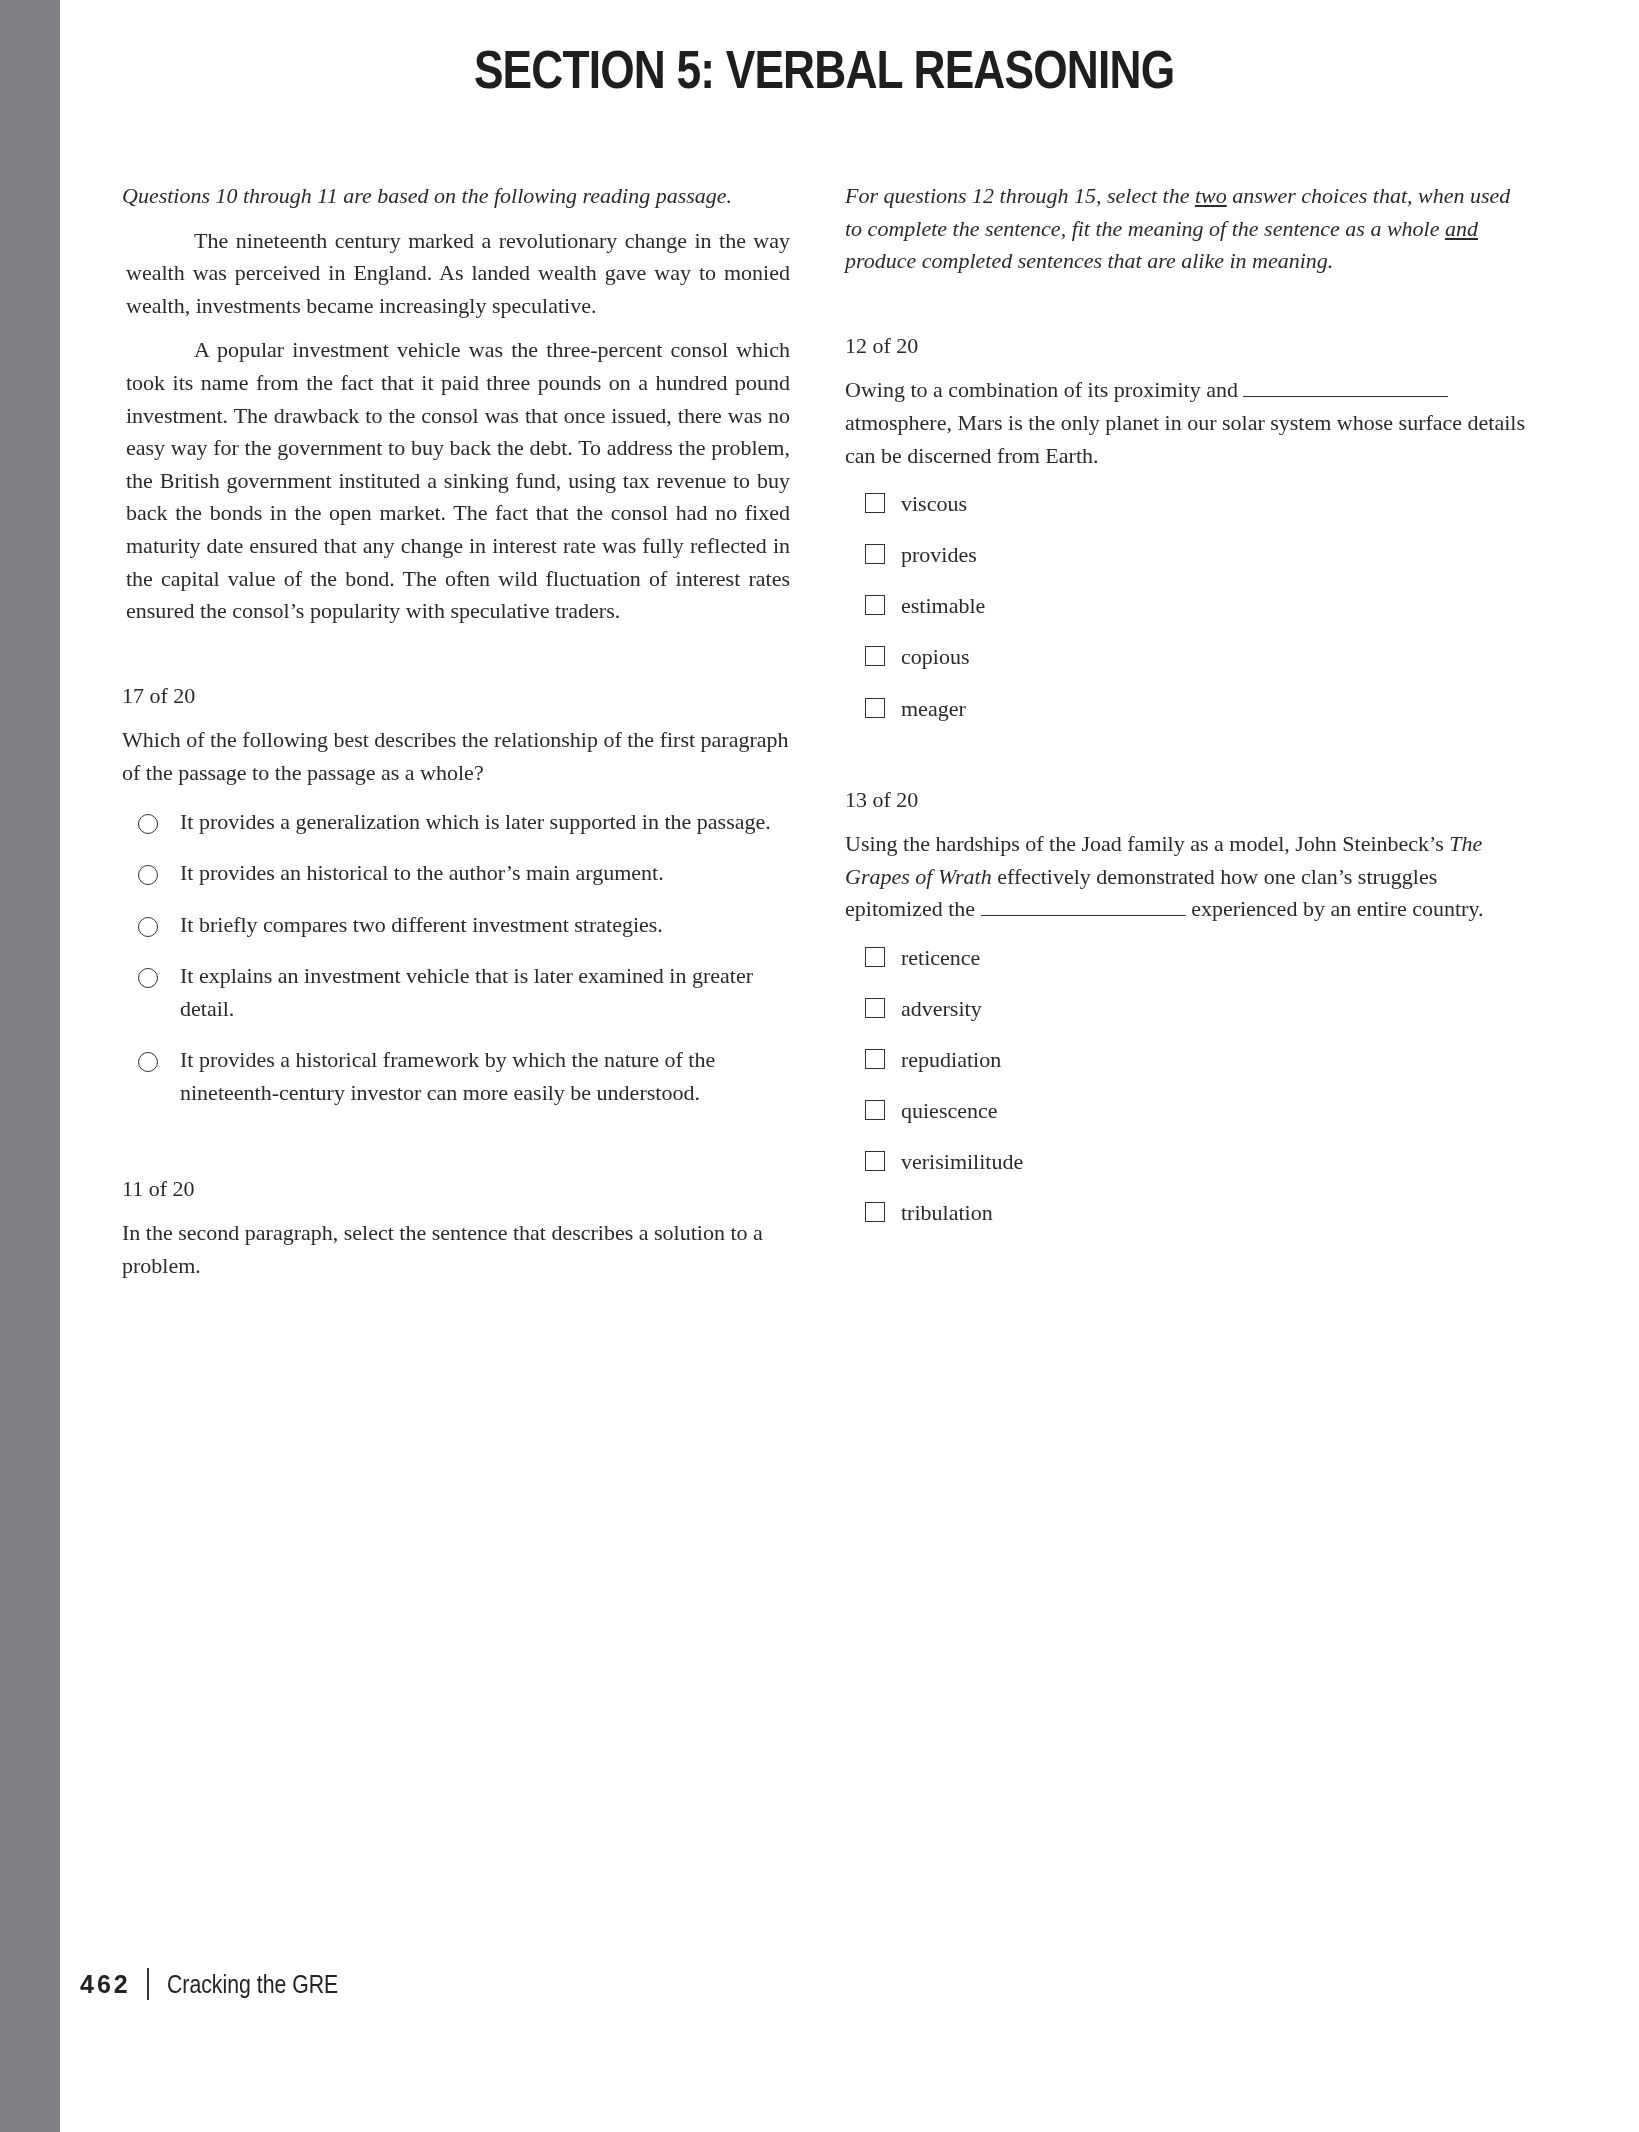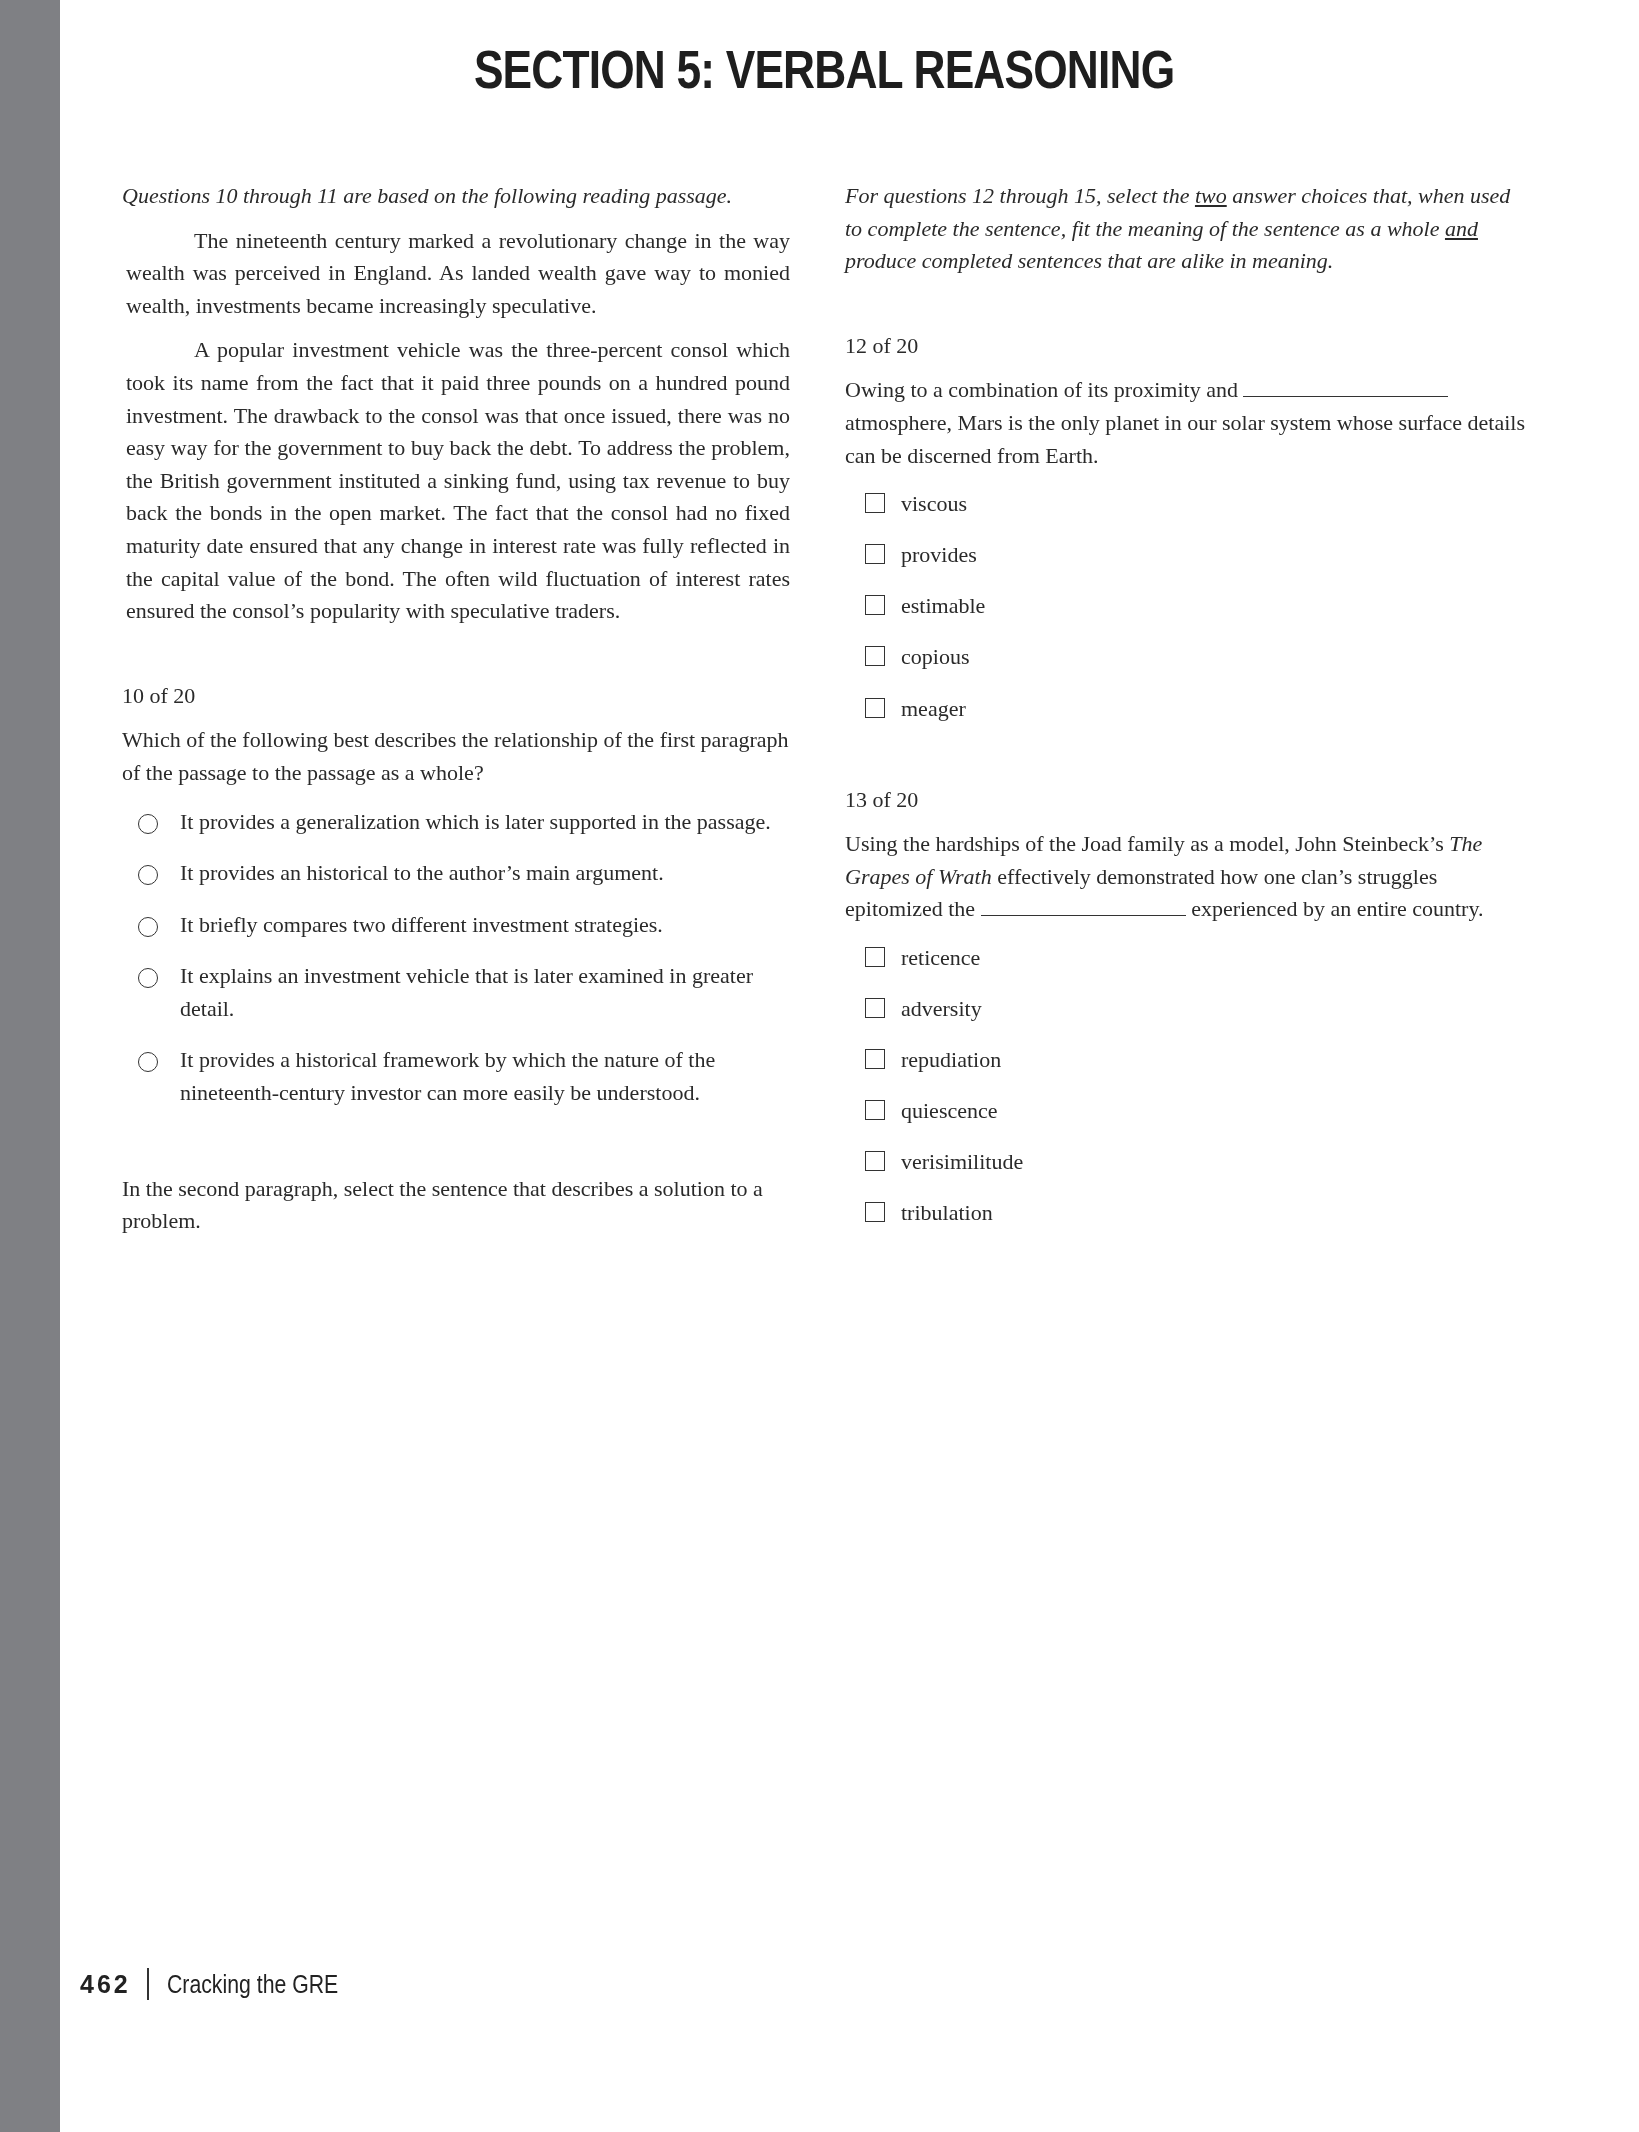--- a/index.html
+++ b/index.html
@@ -38,29 +38,30 @@
 <div class="sidebar"></div>
 
 <div class="title">SECTION 5: VERBAL REASONING</div>
 
 <div class="col left">
   <p class="intro">Questions 10 through 11 are based on the following reading passage.</p>
   <p class="para">The nineteenth century marked a revolutionary change in the way wealth was perceived in England. As landed wealth gave way to monied wealth, investments became increasingly speculative.</p>
   <p class="para">A popular investment vehicle was the three-percent consol which took its name from the fact that it paid three pounds on a hundred pound investment. The drawback to the consol was that once issued, there was no easy way for the government to buy back the debt. To address the problem, the British government instituted a sinking fund, using tax revenue to buy back the bonds in the open market. The fact that the consol had no fixed maturity date ensured that any change in interest rate was fully reflected in the capital value of the bond. The often wild fluctuation of interest rates ensured the consol’s popularity with speculative traders.</p>
 
   <div style="height:40px"></div>
-  <p class="qnum">10 of 20</p>
+  <p class="qnum">17 of 20</p>
   <p class="stem">Which of the following best describes the relationship of the first paragraph of the passage to the passage as a whole?</p>
   <div class="opt"><span class="radio"></span><span>It provides a generalization which is later supported in the passage.</span></div>
   <div class="opt"><span class="radio"></span><span>It provides an historical to the author’s main argument.</span></div>
   <div class="opt"><span class="radio"></span><span>It briefly compares two different investment strategies.</span></div>
   <div class="opt"><span class="radio"></span><span>It explains an investment vehicle that is later examined in greater detail.</span></div>
   <div class="opt"><span class="radio"></span><span>It provides a historical framework by which the nature of the nineteenth-century investor can more easily be understood.</span></div>
 
   <div style="height:44px"></div>
+  <p class="qnum">11 of 20</p>
   <p class="stem">In the second paragraph, select the sentence that describes a solution to a problem.</p>
 </div>
 
 <div class="col right">
   <p class="intro"><span>For questions 12 through 15, select the </span><span class="u">two</span><span> answer choices that, when used to complete the sentence, fit the meaning of the sentence as a whole </span><span class="u">and</span><span> produce completed sentences that are alike in meaning.</span></p>
 
   <div style="height:40px"></div>
   <p class="qnum">12 of 20</p>
   <p class="stem"><span>Owing to a combination of its proximity and </span><span class="blank"></span><span> atmosphere, Mars is the only planet in our solar system whose surface details can be discerned from Earth.</span></p>
   <div class="cbox"><span class="check"></span><span>viscous</span></div>

